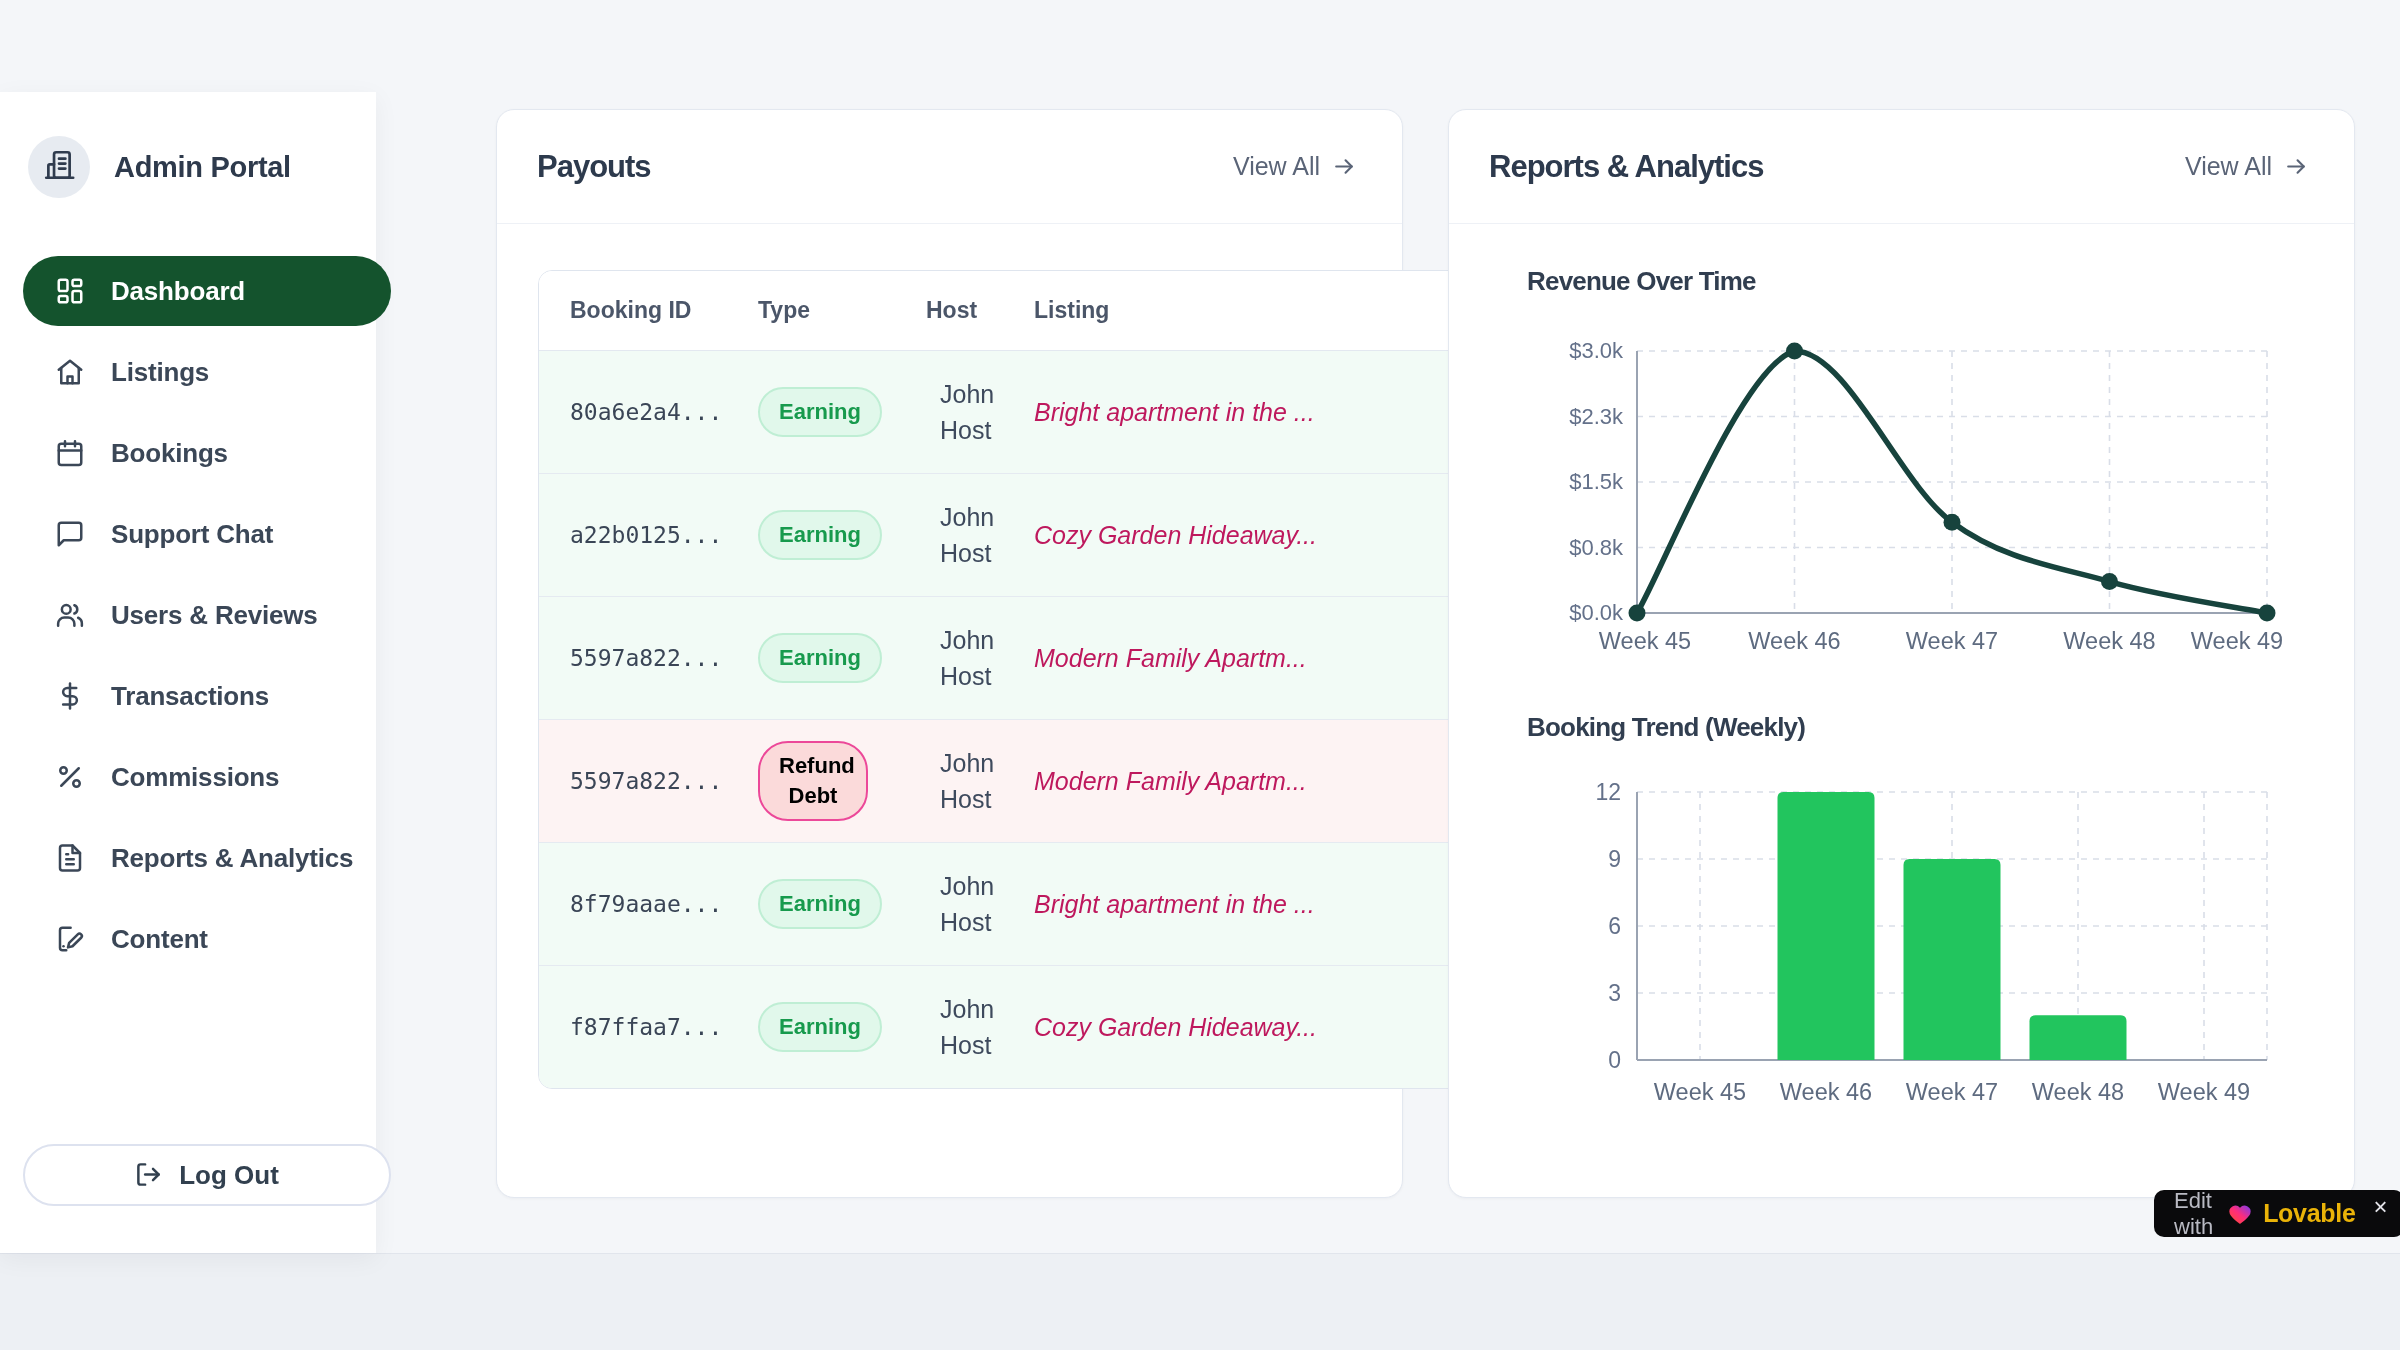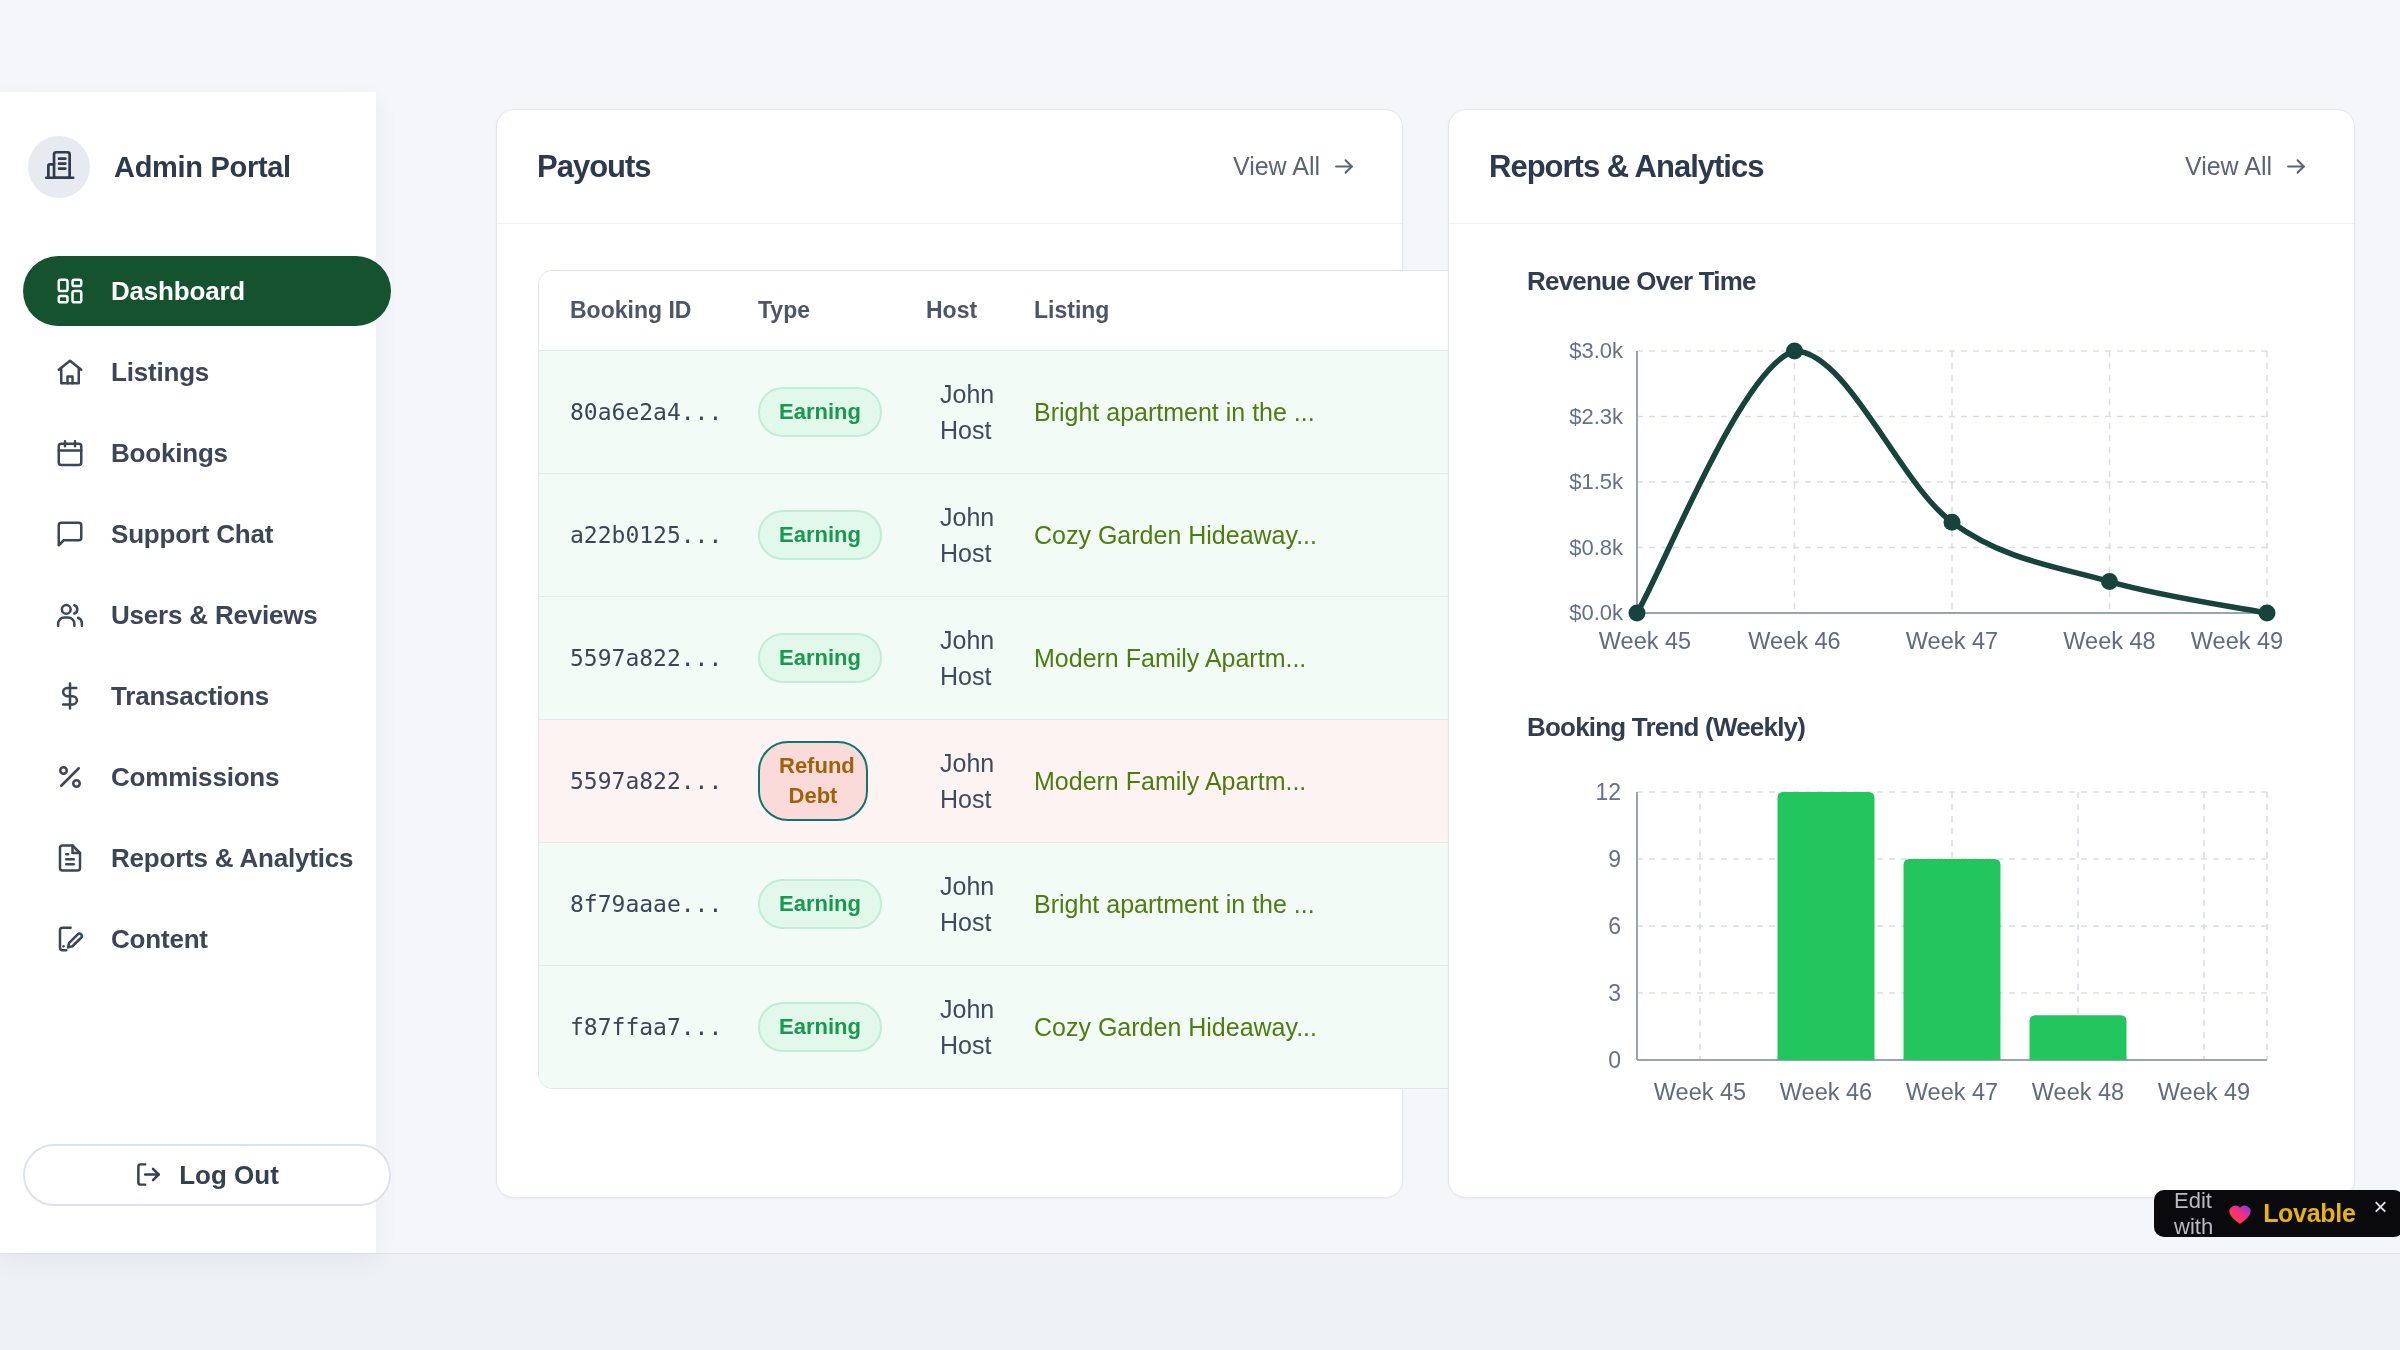--- a/index.html
+++ b/index.html
@@ -89,23 +89,23 @@
   }
   .prow:last-child { border-bottom:none; }
   .prow.earning { background:#f2fbf6; }
   .prow.refund  { background:#fdf3f3; }
   .cell-id { padding-left:31px; font-family:"DejaVu Sans Mono", monospace; font-size:23px; color:#3a4556; }
   .badge {
     display:inline-block; border-radius:30px; padding:8px 19px;
     font-size:22px; font-weight:700; line-height:1.35; text-align:center;
   }
   .badge.earning { background:#e1f8eb; border:2px solid #bfeed4; color:#179a4d; }
-  .badge.refund  { background:#fbdada; border:2px solid #0f766e; color:#a16207; max-width:110px; }
+  .badge.refund  { background:#fbdada; border:2px solid #ec4899; color:#000000; max-width:110px; }
   .cell-host span { display:inline-block; width:80px; padding-left:14px; font-size:25px; color:#3e4a5d; line-height:1.45; }
-  .cell-listing { font-size:25px; color:#4d7c0f; white-space:nowrap; }
+  .cell-listing { font-size:25px; color:#be185d; white-space:nowrap;font-style:italic; }
 
   
   .chart-title { position:absolute; left:78px; font-size:26px; font-weight:800; letter-spacing:-0.8px; color:#313e50; }
   .chart-title.revenue { top:156px; }
   .chart-title.booking { top:602px; }
   .chart-svg { position:absolute; overflow:visible; }
   #revenue-svg { left:88px; top:231px; }
   #booking-svg { left:88px; top:672px; }
 
   

